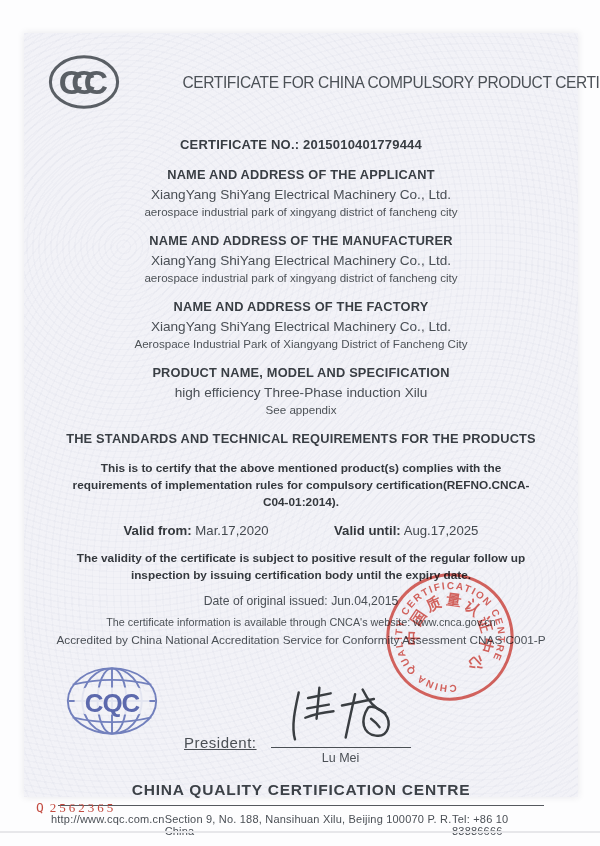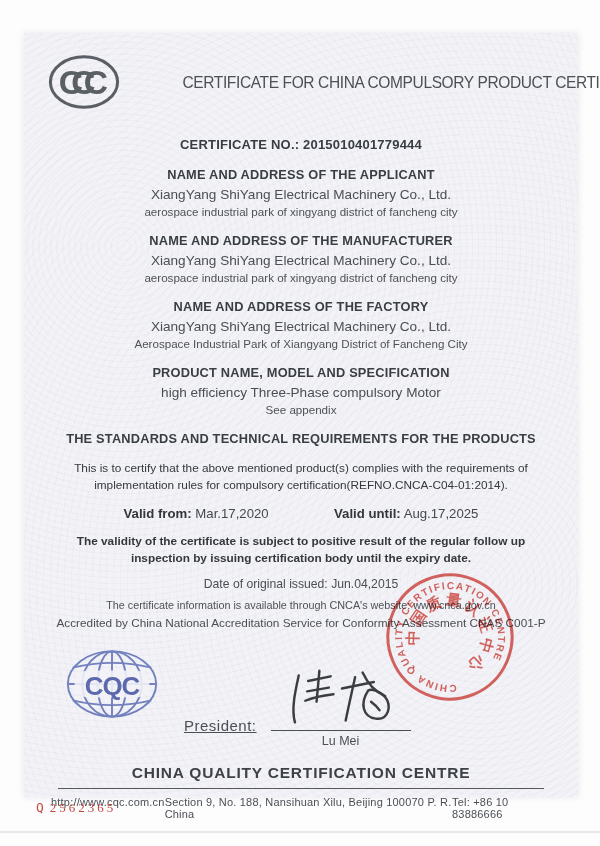--- a/index.html
+++ b/index.html
@@ -25,21 +25,21 @@
     flex:1;text-align:center;font-size:16.5px;color:#4b5056;letter-spacing:-0.4px;
     transform:scaleX(0.94);transform-origin:50% 50%;white-space:nowrap;font-weight:500;
   }
   .cert-no{margin-top:22px;text-align:center;font-size:13px;font-weight:bold;color:#383d43;letter-spacing:0.2px;}
   .section{text-align:center;}
   .sec-heading{margin-top:15px;font-size:12.8px;font-weight:bold;color:#393e44;letter-spacing:0.2px;}
   .sec-name{margin-top:5px;font-size:13.6px;color:#4a4f55;}
   .sec-sub{margin-top:3px;font-size:11.6px;color:#4d control5257;color:#4d5257;}
   .certify{
     margin:14px auto 0;max-width:478px;text-align:center;
-    font-size:11.8px;font-weight:normal;color:#34383d;line-height:1.45;
+    font-size:11.8px;font-weight:bold;color:#34383d;line-height:1.45;
   }
   .valid-row{margin-top:12px;text-align:center;font-size:13.2px;color:#44494f;}
   .valid-row .lbl{font-weight:bold;color:#33373c;}
   .valid-gap{display:inline-block;width:58px;}
   .valid-note{
     margin:12px auto 0;max-width:470px;text-align:center;
     font-size:11.8px;font-weight:bold;color:#34383d;line-height:1.45;
   }
   .issue-date{margin-top:10px;text-align:center;font-size:12.2px;color:#4a4f55;}
   .cnca-line{margin-top:8px;text-align:center;font-size:10.8px;color:#4d5257;}
@@ -97,21 +97,21 @@
   </div>
 
   <div class="section">
     <div class="sec-heading">NAME AND ADDRESS OF THE FACTORY</div>
     <div class="sec-name">XiangYang ShiYang Electrical Machinery Co., Ltd.</div>
     <div class="sec-sub">Aerospace Industrial Park of Xiangyang District of Fancheng City</div>
   </div>
 
   <div class="section">
     <div class="sec-heading">PRODUCT NAME, MODEL AND SPECIFICATION</div>
-    <div class="sec-name">high efficiency Three-Phase compulsory Motor</div>
+    <div class="sec-name">high efficiency Three-Phase induction Xilu</div>
     <div class="sec-sub">See  appendix</div>
   </div>
 
   <div class="section">
     <div class="sec-heading">THE STANDARDS AND TECHNICAL REQUIREMENTS FOR THE PRODUCTS</div>
   </div>
 
   <div class="certify">This is to certify that the above mentioned product(s) complies with the requirements of implementation rules for compulsory certification(REFNO.CNCA-C04-01:2014).</div>
 
   <div class="valid-row">

